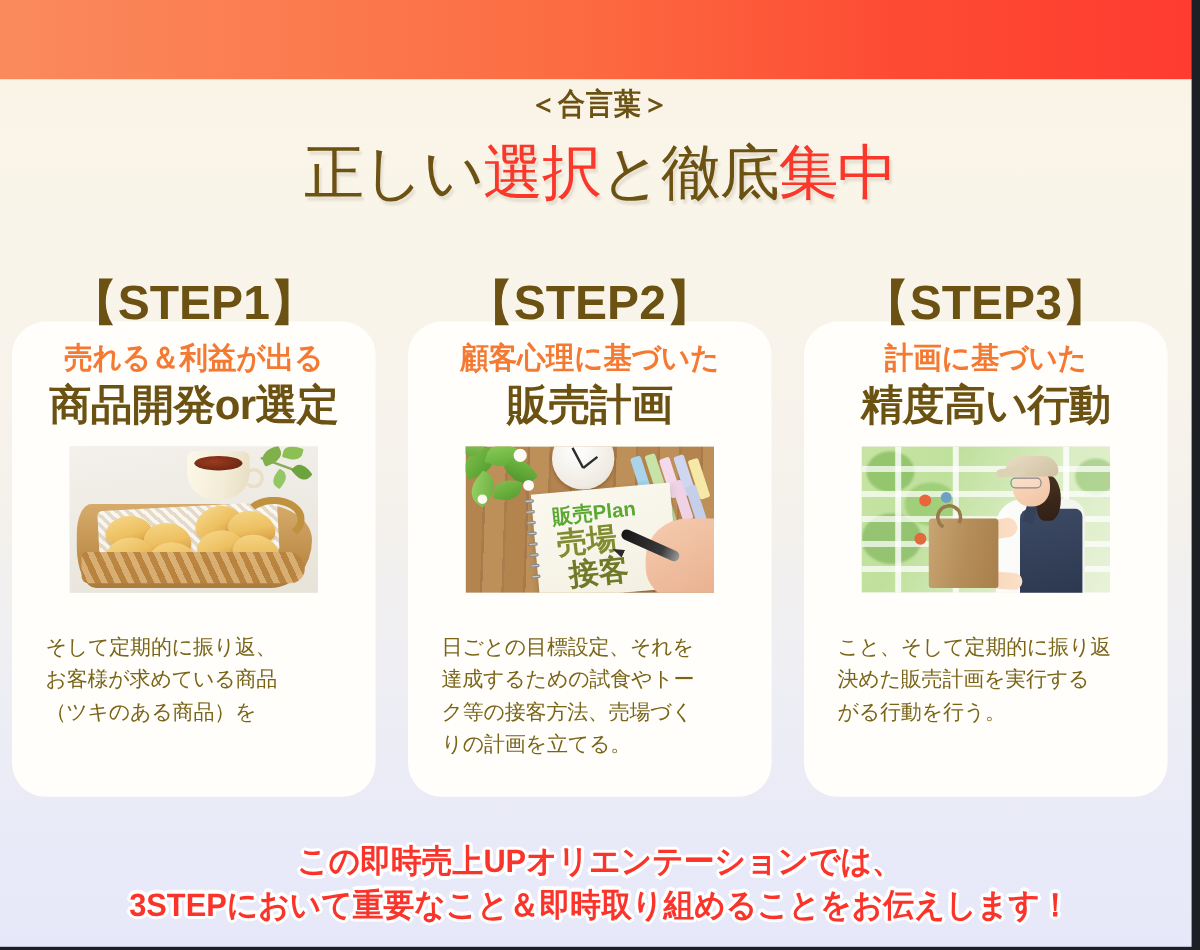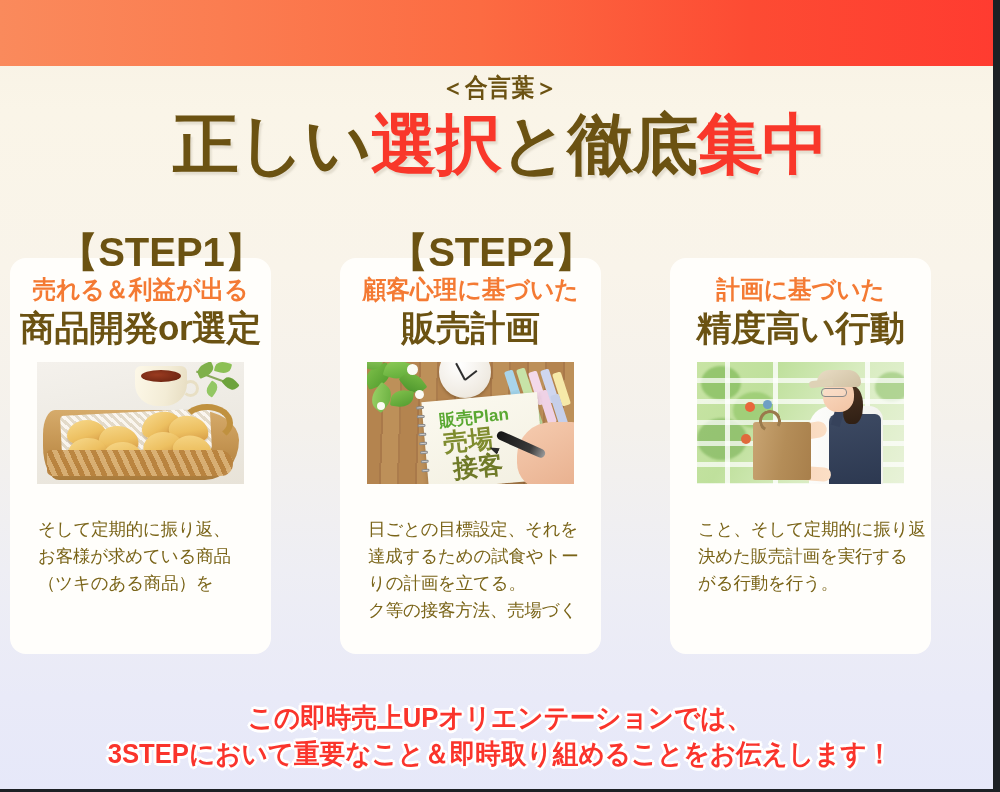--- a/index.html
+++ b/index.html
@@ -83,22 +83,22 @@
   #slogan-kicker {
     font-size: 25px;
     font-weight: bold;
     color: #6b5212;
     letter-spacing: 1px;
     line-height: 30px;
     transform: scaleX(0.9);
   }
   #slogan-main {
     margin-top: 4px;
-    font-size: 66px;
-    font-weight: bold;
+    font-size: 50px;
+    font-weight: normal;
     line-height: 76px;
     letter-spacing: -1px;
     white-space: nowrap;
     text-shadow: 2px 3px 2px rgba(150,140,120,0.22);
   }
   .sl-dark { color: #6b5212; }
   .sl-red  { color: #f9372a; }
 
   
   .step-heading {
@@ -113,25 +113,25 @@
     white-space: nowrap;
     z-index: 8;
   }
   #step-heading-1 { left: 10px; }
   #step-heading-2 { left: 340px; }
   #step-heading-3 { left: 670px; }
 
   
   .card {
     position: absolute;
-    top: 258px;
-    width: 261px;
+    top: 268px;
+    width: 303px;
     height: 396px;
     background: #fffefb;
-    border-radius: 16px;
+    border-radius: 28px;
     z-index: 7;
   }
   #card-1 { left: 10px; }
   #card-2 { left: 340px; }
   #card-3 { left: 670px; }
 
   .card-sub {
     margin-top: 16px;
     text-align: center;
     font-size: 25px;
@@ -481,20 +481,21 @@
   <div id="header-banner"></div>
   <div id="header-title">成功する商品育成の3STEP</div>
 
   <div id="slogan-block">
     <div id="slogan-kicker">＜合言葉＞</div>
     <div id="slogan-main"><span class="sl-dark">正しい</span><span class="sl-red">選択</span><span class="sl-dark">と徹底</span><span class="sl-red">集中</span></div>
   </div>
 
   <div class="step-heading" id="step-heading-1">【STEP1】</div>
   <div class="step-heading" id="step-heading-2">【STEP2】</div>
+  <div class="step-heading" id="step-heading-3">【STEP3】</div>
 
   <div class="card" id="card-1">
     <div class="card-sub">売れる＆利益が出る</div>
     <div class="card-title">商品開発or選定</div>
 
     <div class="photo">
       <div class="p1-bg"></div>
       <div class="p1-cup"></div>
       <div class="p1-tea"></div>
       <div class="p1-handle"></div>
@@ -575,22 +576,22 @@
       <div class="p2-txt" id="p2-txt-sekkyaku">接客</div>
 
       <div class="p2-hand"></div>
       <div class="p2-pen"></div>
       <div class="p2-pentip"></div>
     </div>
 
     <div class="card-body">
       <div>日ごとの目標設定、それを</div>
       <div>達成するための試食やトー</div>
+      <div>ク等の接客方法、売場づく</div>
       <div>りの計画を立てる。</div>
-      <div>ク等の接客方法、売場づく</div>
     </div>
   </div>
 
   <div class="card" id="card-3">
     <div class="card-sub">計画に基づいた</div>
     <div class="card-title">精度高い行動</div>
 
     <div class="photo">
       <div class="p3-bg"></div>
       <div class="p3-foliage" style="left:4px;top:4px;width:40px;height:34px;background:rgba(110,175,70,.55);"></div>

